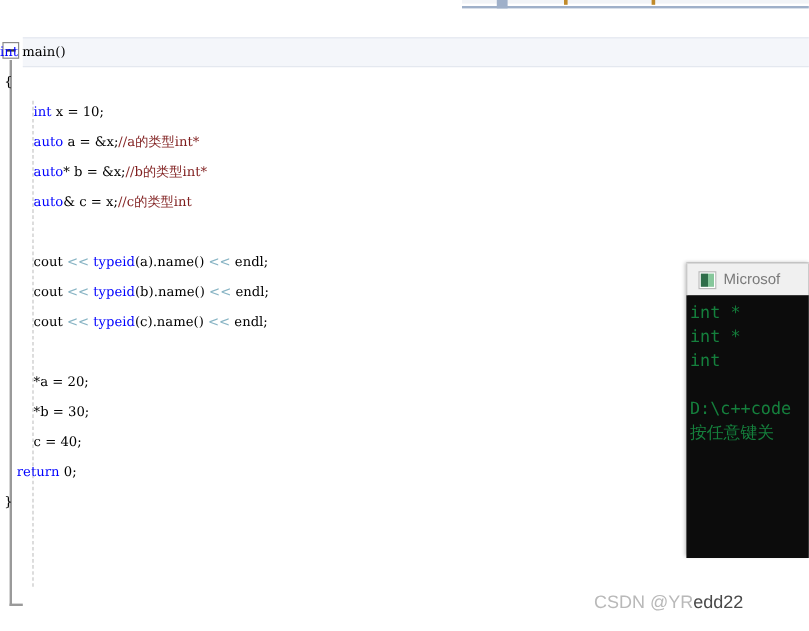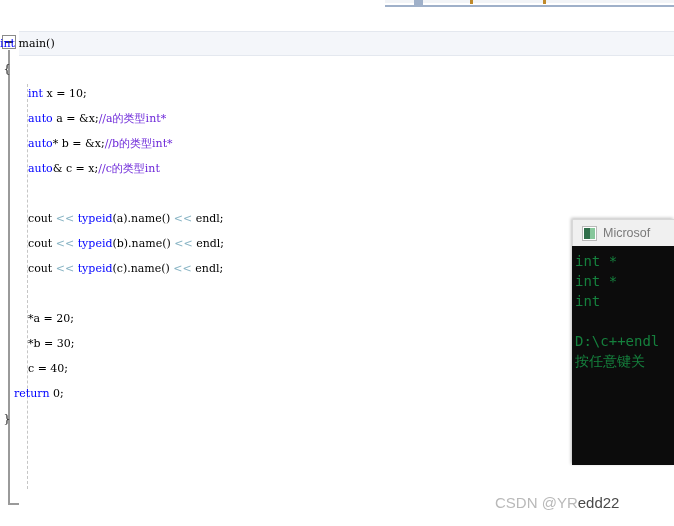--- a/index.html
+++ b/index.html
@@ -116,21 +116,21 @@
     font-size: 11px;
     line-height: 25px;
     white-space: pre;
     color: #000000;
   }
   .code-line {
     height: 25px;
     white-space: pre;
   }
   .kw   { color: #0000ff; }
-  .cmt  { color: #6d28d9; }
+  .cmt  { color: #7f1d1d; }
   .op   { color: #88b4c4; }
   .plain{ color: #000000; }
 
   
   #console-window {
     position: absolute;
     left: 572px; top: 219px;
     width: 102px; height: 246px;
     background: #0c0c0c;
     box-shadow: -1px -1px 3px rgba(0,0,0,0.25);
@@ -230,16 +230,16 @@
 </div>
 
 <div id="console-window">
   <div id="console-titlebar">
     <div id="console-icon">
       <div class="sq-dark"></div>
       <div class="sq-light"></div>
     </div>
     <div id="console-title-text">Microsof</div>
   </div>
-  <div id="console-body"><div class="con-line">int *</div><div class="con-line">int *</div><div class="con-line">int</div><div class="con-line">&nbsp;</div><div class="con-line">D:\c++endl</div><div class="con-line">按任意键关</div></div>
+  <div id="console-body"><div class="con-line">int *</div><div class="con-line">int *</div><div class="con-line">int</div><div class="con-line">&nbsp;</div><div class="con-line">D:\c++code</div><div class="con-line">按任意键关</div></div>
 </div>
 
 <div id="watermark"><span>CSDN @YR</span><span class="wm-over">edd22</span></div>
 
 </body></html>

